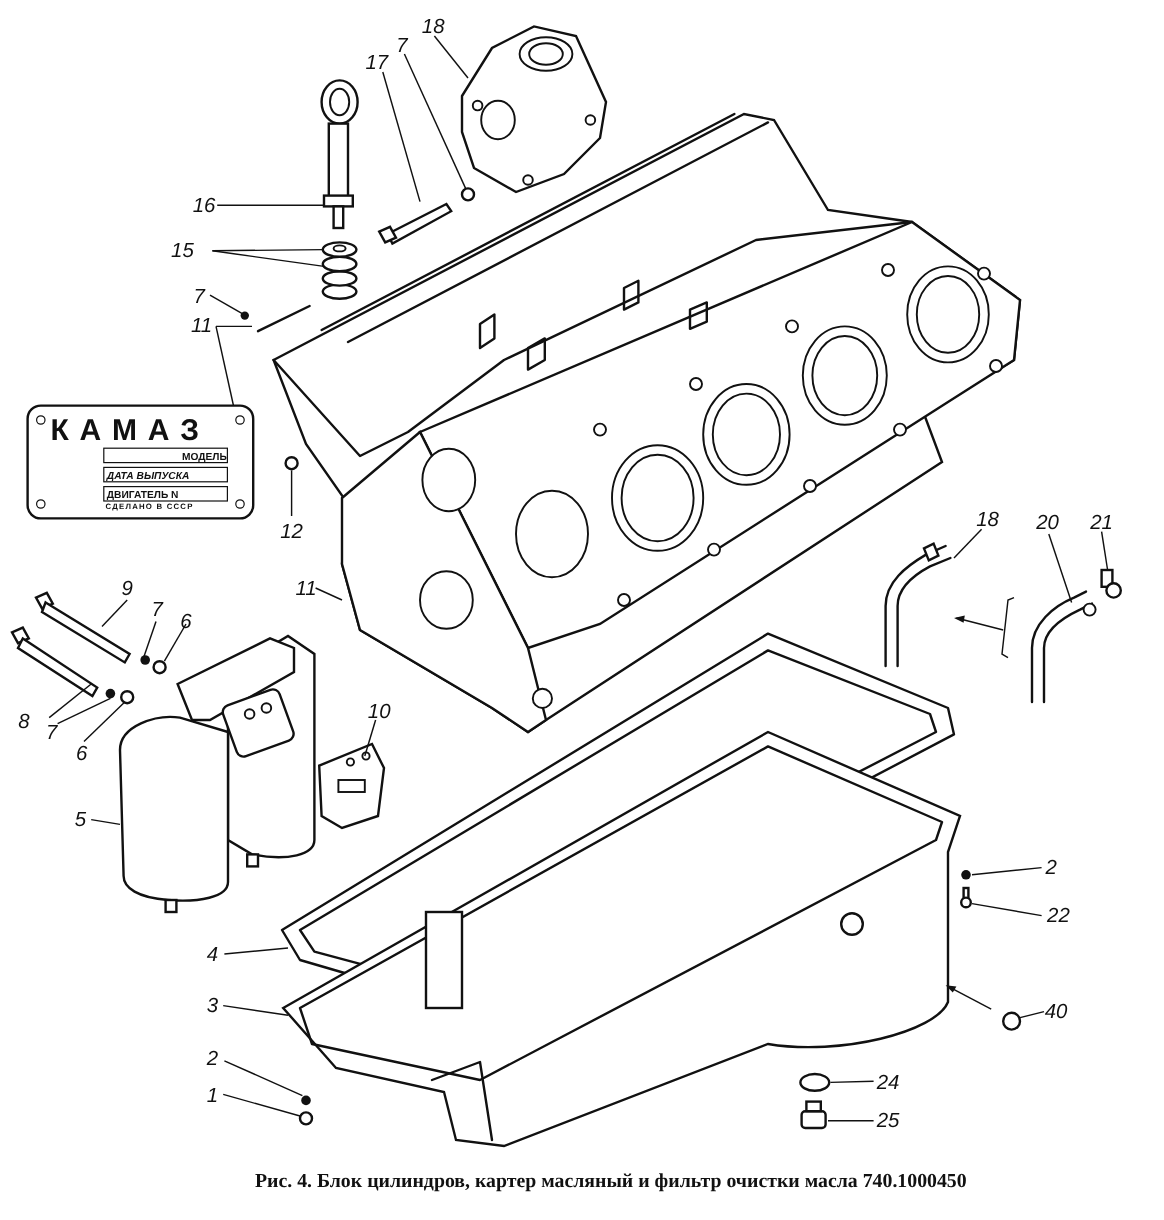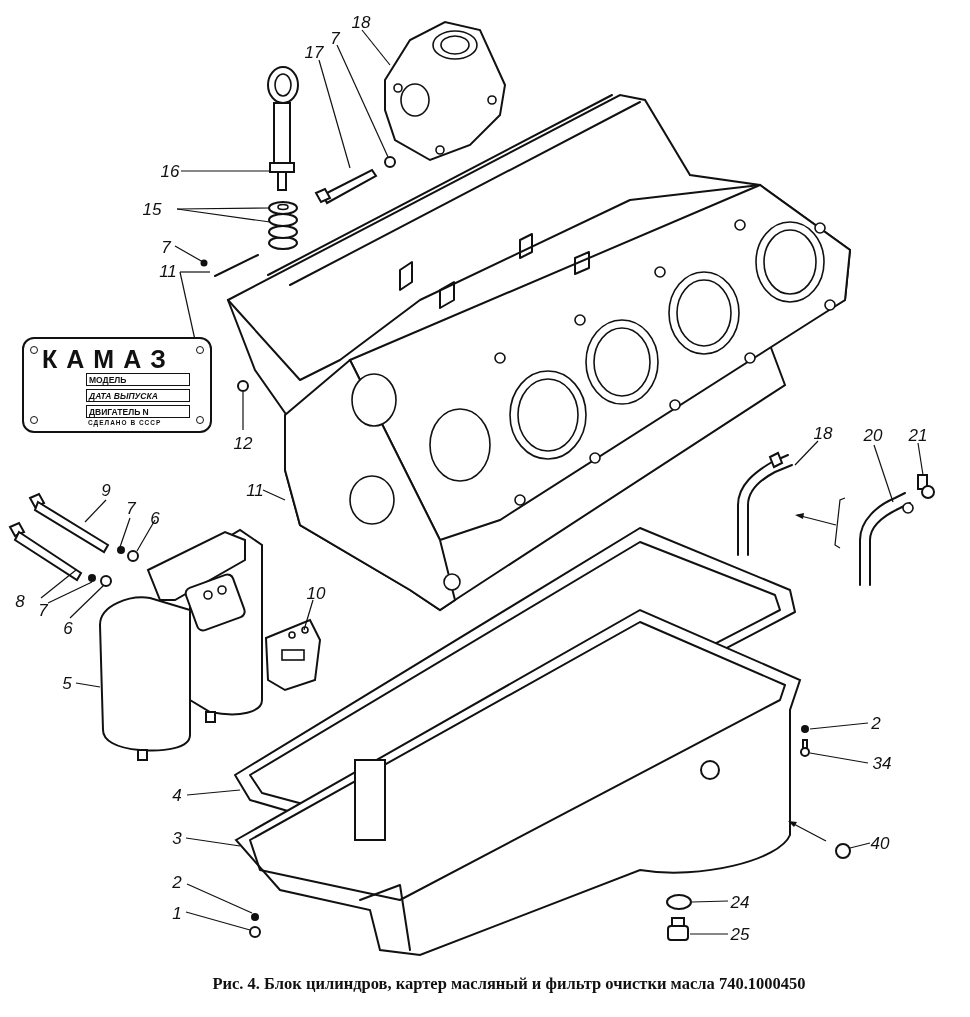--- a/index.html
+++ b/index.html
@@ -227,21 +227,21 @@
     <line class="thin" x1="728" y1="934" x2="690" y2="934"></line>
   </g>
 </svg>
 
 <div class="plate">
   <span class="plate-hole" style="left:6px;top:7px;"></span>
   <span class="plate-hole" style="right:6px;top:7px;"></span>
   <span class="plate-hole" style="left:6px;bottom:7px;"></span>
   <span class="plate-hole" style="right:6px;bottom:7px;"></span>
   <div class="plate-brand">КАМАЗ</div>
-  <div class="plate-field" style="top:34px;">МОДЕЛЬ</div>
+  <div class="plate-field" style="top:34px;text-align:right;">МОДЕЛЬ</div>
   <div class="plate-field" style="top:50px;font-style:italic;">ДАТА ВЫПУСКА</div>
   <div class="plate-field" style="top:66px;">ДВИГАТЕЛЬ N</div>
   <div class="plate-foot">СДЕЛАНО В СССР</div>
 </div>
 
 <span class="lbl" style="left:177px;top:913px">1</span>
 <span class="lbl" style="left:177px;top:882px">2</span>
 <span class="lbl" style="left:876px;top:723px">2</span>
 <span class="lbl" style="left:177px;top:838px">3</span>
 <span class="lbl" style="left:177px;top:795px">4</span>
@@ -258,18 +258,18 @@
 <span class="lbl" style="left:243px;top:443px">12</span>
 <span class="lbl" style="left:168px;top:271px">11</span>
 <span class="lbl" style="left:166px;top:247px">7</span>
 <span class="lbl" style="left:152px;top:209px">15</span>
 <span class="lbl" style="left:170px;top:171px">16</span>
 <span class="lbl" style="left:314px;top:52px">17</span>
 <span class="lbl" style="left:361px;top:22px">18</span>
 <span class="lbl" style="left:823px;top:433px">18</span>
 <span class="lbl" style="left:873px;top:435px">20</span>
 <span class="lbl" style="left:918px;top:435px">21</span>
-<span class="lbl" style="left:882px;top:763px">34</span>
+<span class="lbl" style="left:882px;top:763px">22</span>
 <span class="lbl" style="left:880px;top:843px">40</span>
 <span class="lbl" style="left:740px;top:902px">24</span>
 <span class="lbl" style="left:740px;top:934px">25</span>
 
 <div class="caption">Рис. 4. Блок цилиндров, картер масляный и фильтр очистки масла 740.1000450</div>
 
 </body></html>

